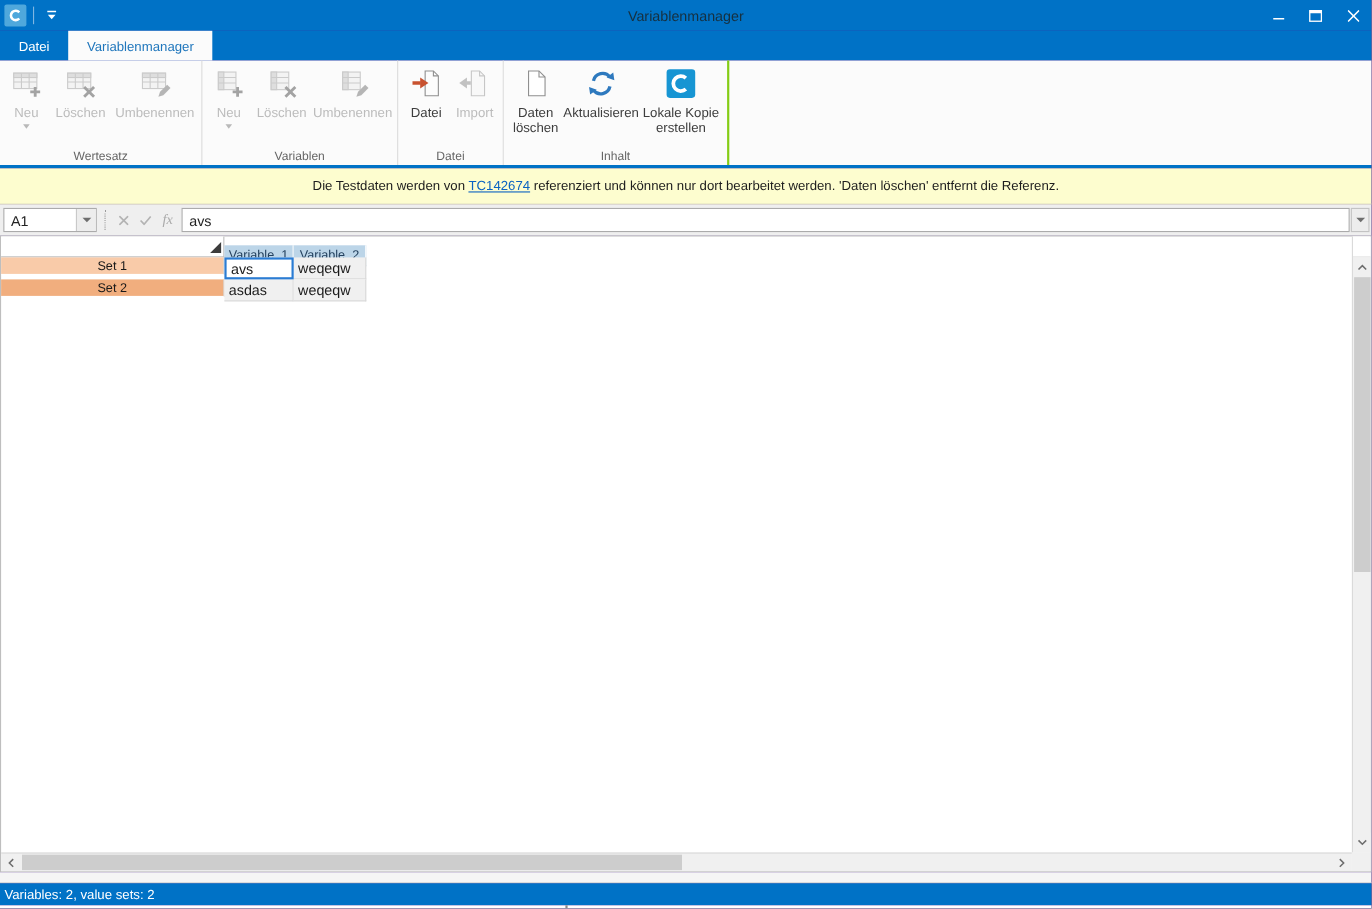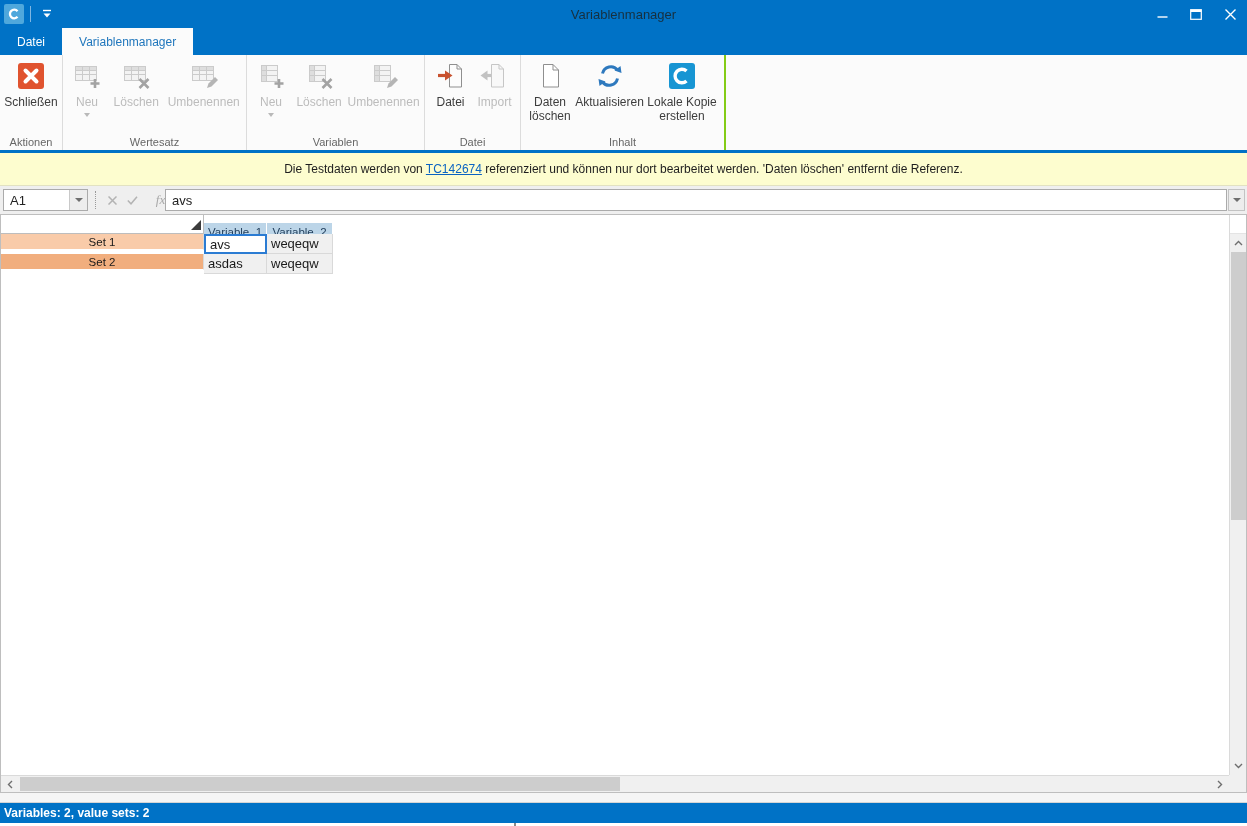--- a/index.html
+++ b/index.html
@@ -61,21 +61,21 @@
   .vscroll{position:absolute;right:0;top:0;width:17px;height:560px;background:#F0F0F0;border-left:1px solid #DADADA;}
   .vs-cap{height:19px;background:#FFFFFF;border-bottom:1px solid #E4E4E4;}
   .sb-arrow{height:18px;width:100%;display:flex;align-items:center;justify-content:center;background:#F0F0F0;}
   .vs-thumb{position:absolute;left:1px;top:37px;width:15px;height:268px;background:#CDCDCD;}
   .hscroll{position:absolute;left:0;bottom:0;right:17px;height:17px;background:#F0F0F0;border-top:1px solid #DADADA;}
   .hs-arrow{position:absolute;top:0;width:18px;height:16px;display:flex;align-items:center;justify-content:center;}
   .hs-thumb{position:absolute;left:19px;top:1px;width:600px;height:14px;background:#CDCDCD;}
   .sb-corner{position:absolute;right:0;bottom:0;width:17px;height:17px;background:#F0F0F0;}
   
   .gapstrip{position:absolute;left:0;top:793px;width:100%;height:10px;background:#F5F5F5;border-bottom:1px solid #D5D5D5;}
-  .statusbar{position:absolute;left:0;top:803px;width:100%;height:20px;background:#0072C6;color:#FFFFFF;display:flex;align-items:center;padding-left:4px;font-size:12px;font-weight:bold;}
+  .statusbar{position:absolute;left:0;top:803px;width:100%;height:20px;background:#0072C6;color:#FFFFFF;display:flex;align-items:center;padding-left:4px;font-size:12px;}
   .bottomstrip{position:absolute;left:0;top:823px;width:100%;height:3px;background:#FFFFFF;}
   .grip{position:absolute;left:514px;top:0;width:2px;height:3px;background:#8A8A8A;}
 </style>
 </head>
 <body>
 
 <div id="app">
 
   <div class="titlebar">
     <div class="app-icon">
@@ -111,32 +111,20 @@
     </div>
   </div>
 
   <div class="tabrow">
     <div class="tab">Datei</div>
     <div class="tab active">Variablenmanager</div>
   </div>
 
   <div class="ribbon">
 
-    <div class="rgroup" style="width:63px;">
-      <div class="rbtn">
-        <span class="ricon">
-          <svg width="32" height="32" viewBox="0 0 32 32">
-              <rect x="3" y="3" width="26" height="26" rx="3" fill="#E0532F"></rect>
-              <path d="M10.5 10.5 L21.5 21.5 M21.5 10.5 L10.5 21.5" stroke="#fff" stroke-width="4" stroke-linecap="round"></path>
-            </svg>
-        </span>
-        <span class="rlabel">Schließen</span>
-      </div>
-      <div class="rgroup-label">Aktionen</div>
-    </div>
 
     <div class="rgroup" style="width:184px;">
       <div class="rbtn disabled">
         <span class="ricon">
           <svg width="32" height="32" viewBox="0 0 32 32">
               <rect x="4.5" y="6.5" width="21" height="14" fill="#F3F3F3" stroke="#CBCBCB"></rect>
               <rect x="4.5" y="6.5" width="21" height="4" fill="#DEDEDE" stroke="#CBCBCB"></rect>
               <path d="M11.5 6.5 v14 M18.5 6.5 v14 M4.5 14.5 h21" stroke="#CBCBCB"></path>
               <path d="M19.5 23.5 h9 M24 19 v9" stroke="#A3A3A3" stroke-width="2.6"></path>
             </svg>
@@ -290,21 +278,21 @@
     <div class="fbtn" style="left:103px;">
       <svg width="9" height="9" viewBox="0 0 9 9">
           <path d="M0.5 0.5 L8.5 8.5 M8.5 0.5 L0.5 8.5" stroke="#B3B3B3" stroke-width="1.5"></path>
         </svg>
     </div>
     <div class="fbtn" style="left:123px;">
       <svg width="11" height="9" viewBox="0 0 11 9">
           <path d="M0.8 4.5 L4 7.8 L10 0.8" fill="none" stroke="#B3B3B3" stroke-width="1.5"></path>
         </svg>
     </div>
-    <div class="fbtn" style="left:151px;justify-content:center;">
+    <div class="fbtn" style="left:143px;justify-content:center;">
       <span class="fx-label">fx</span>
     </div>
     <input class="finput" value="avs" style="">
     <div class="fdrop">
         <span class="tri-down"></span>
       </div>
   </div>
 
   <div class="content">
 

